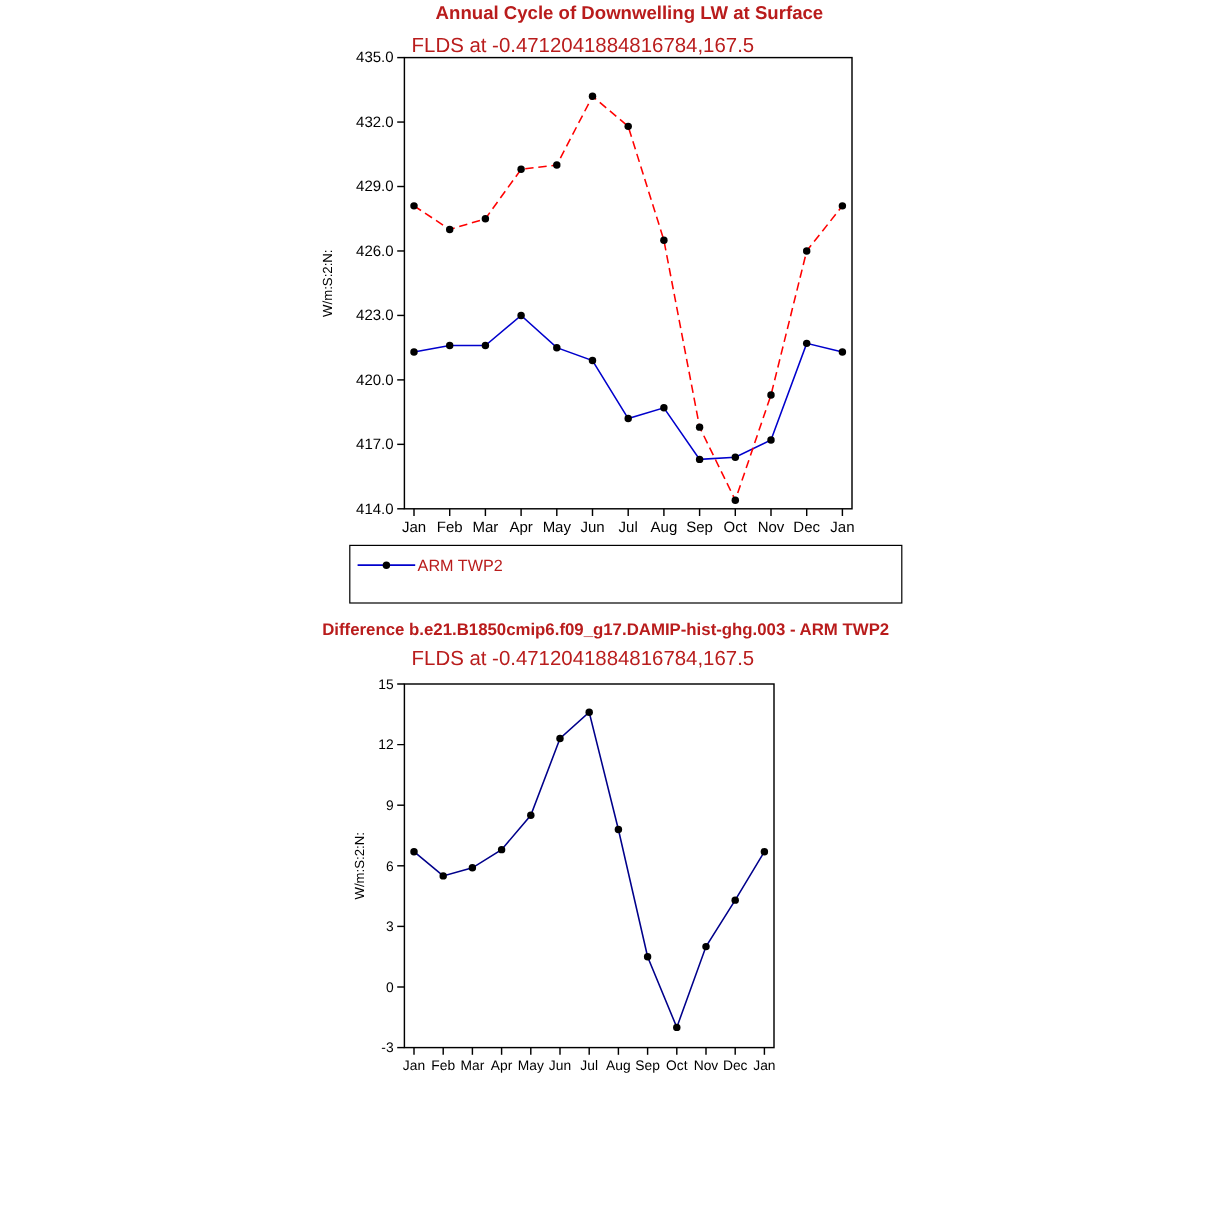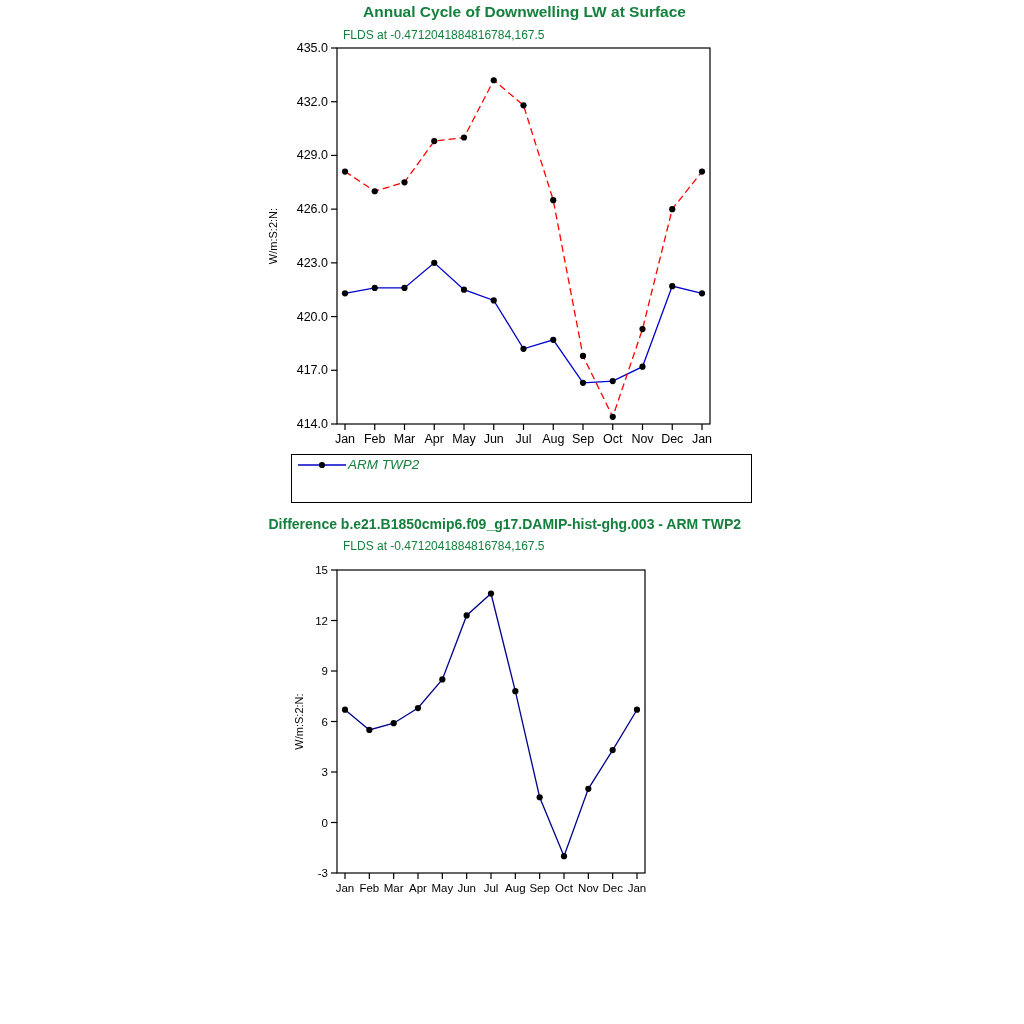--- a/index.html
+++ b/index.html
@@ -1,26 +1,26 @@
 <!DOCTYPE html>
 <html><head>
 <meta charset="utf-8">
 <style>
   html,body{margin:0;padding:0;background:#fff;}
   #page{position:relative;width:872px;height:1024px;background:#ffffff;overflow:hidden;
-        font-family:"Liberation Sans","DejaVu Sans",sans-serif;color:#15803d;}
+        font-family:"Liberation Sans","DejaVu Sans",sans-serif;color:#b91c1c;}
   .abs{position:absolute;}
   .chart-title{font-weight:bold;font-size:15.5px;text-align:center;white-space:nowrap;}
   .chart-title2{font-weight:bold;font-size:14px;text-align:right;white-space:nowrap;}
-  .chart-subtitle{font-size:12px;white-space:nowrap;}
+  .chart-subtitle{font-size:17px;white-space:nowrap;}
   svg{position:absolute;left:0;}
   svg text{font-family:"Liberation Sans","DejaVu Sans",sans-serif;fill:#000;}
   #legend-box{position:absolute;left:291px;top:454px;width:461px;height:49px;
               border:1px solid #000;box-sizing:border-box;padding:2px 4px;}
-  .legend-row{display:flex;align-items:flex-start;height:22px;font-style:italic;}
+  .legend-row{display:flex;align-items:flex-end;height:22px;}
   .legend-swatch{position:static;width:52px;height:16px;flex:0 0 52px;}
   .legend-label{font-size:13.5px;white-space:nowrap;}
 </style>
 </head>
 <body>
 
 <div id="page">
 
   <div class="abs chart-title" style="left:287px;top:3px;width:475px;">Annual Cycle of Downwelling LW at Surface</div>
   <div class="abs chart-subtitle" style="left:343px;top:28px;">FLDS at -0.4712041884816784,167.5</div>

